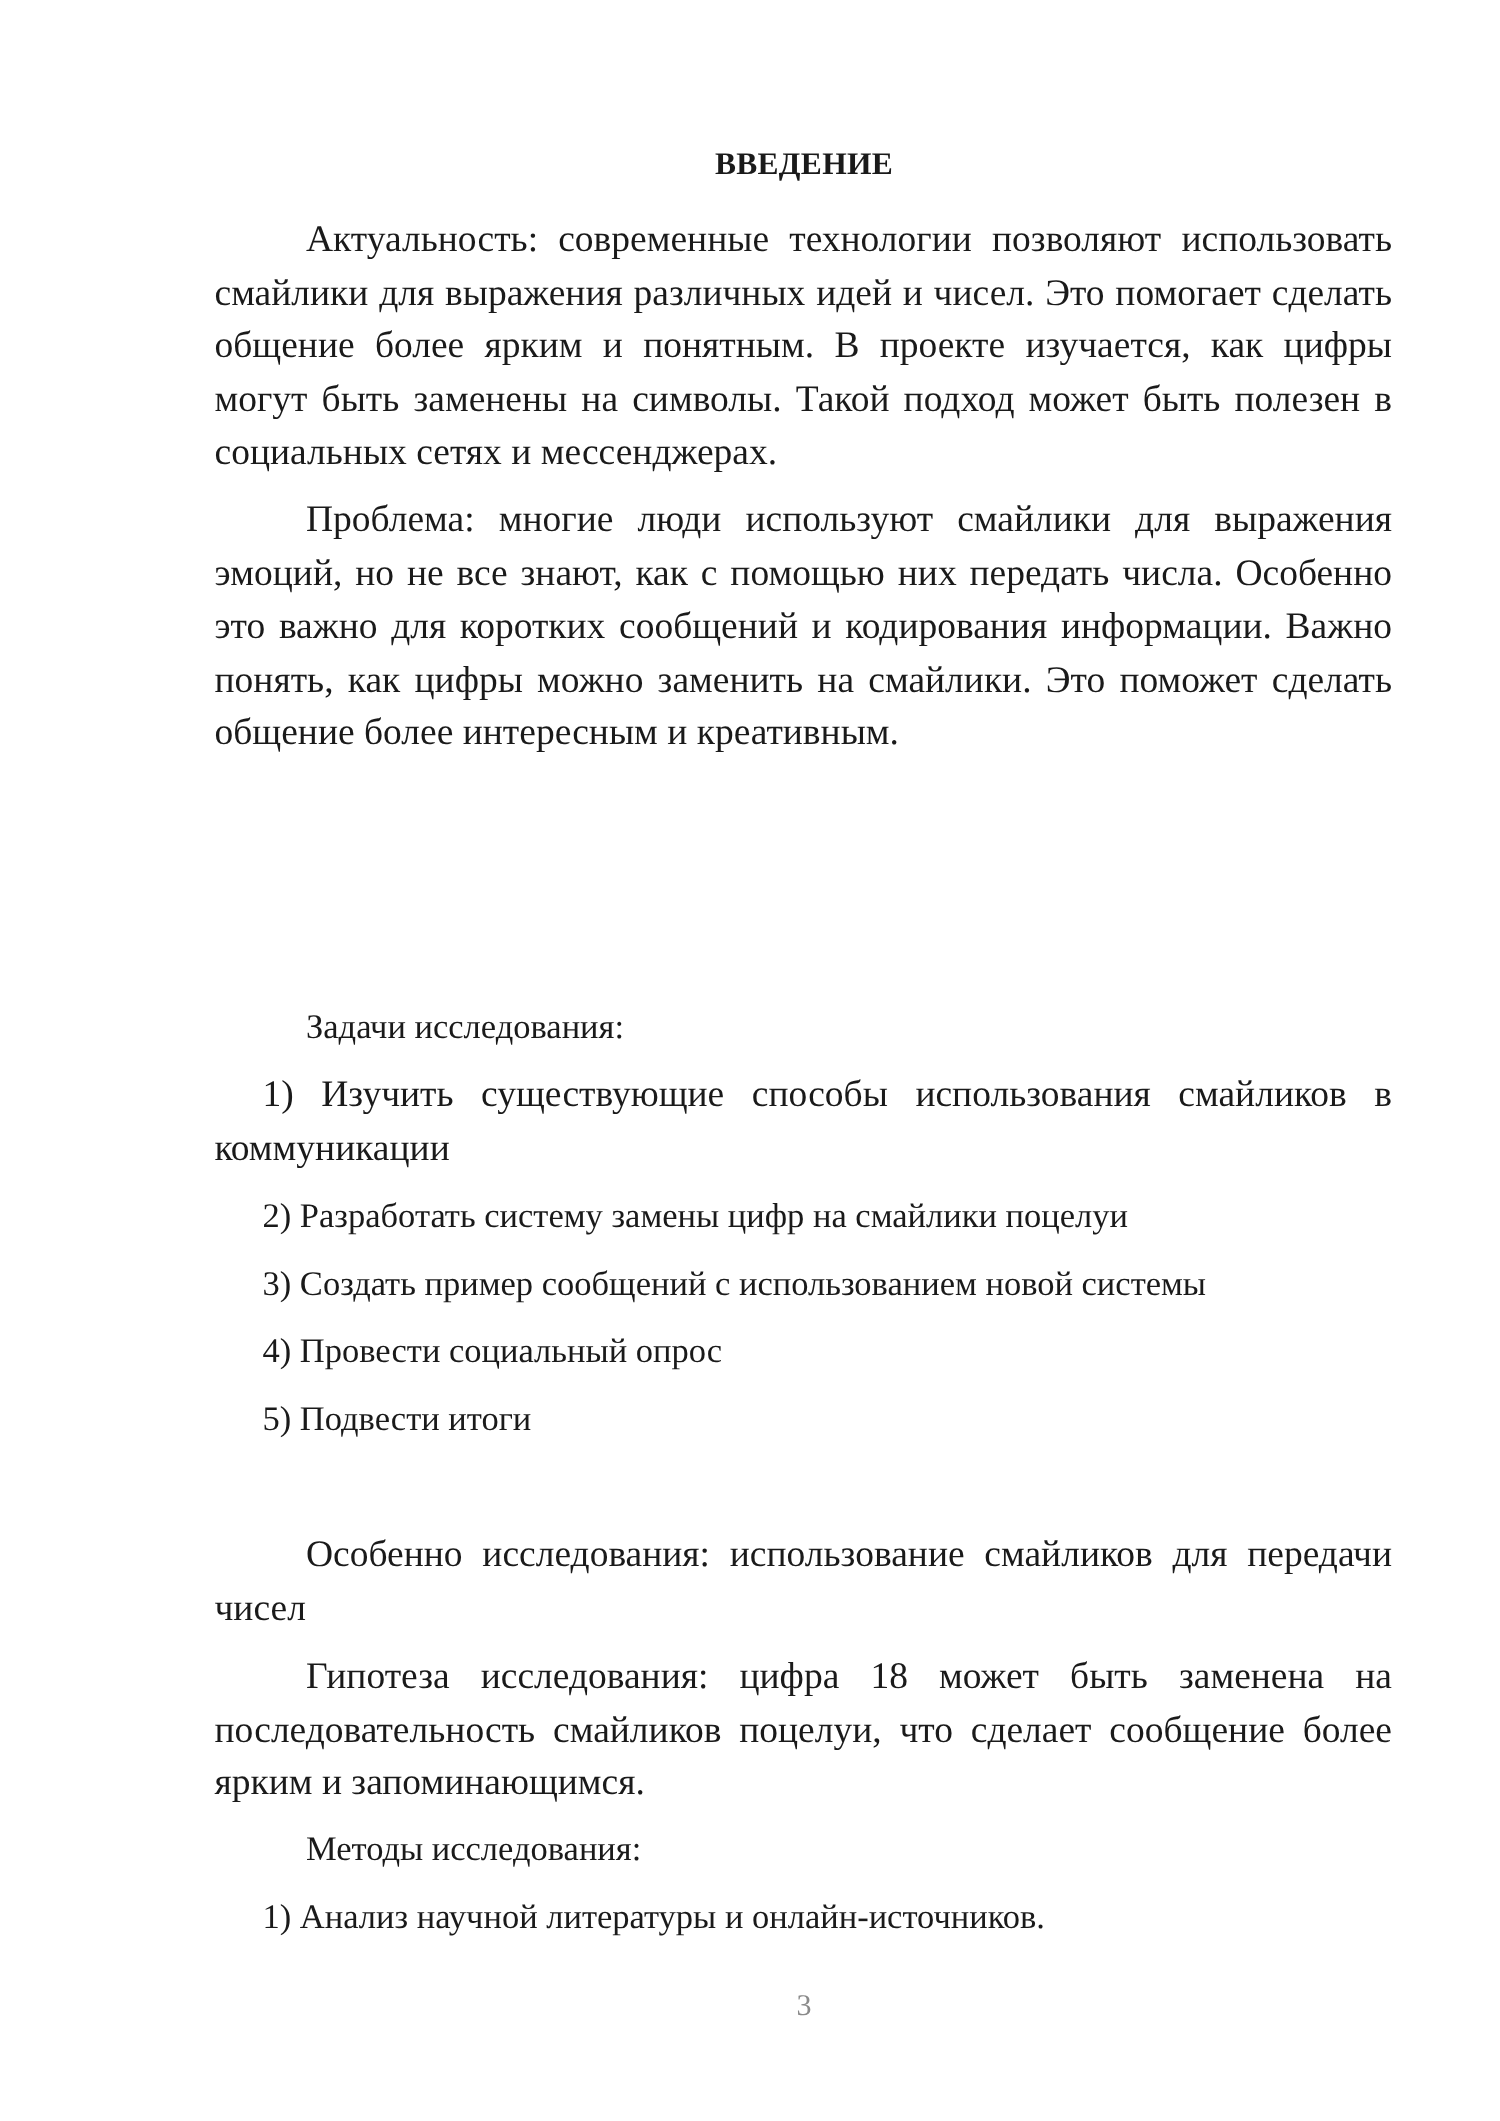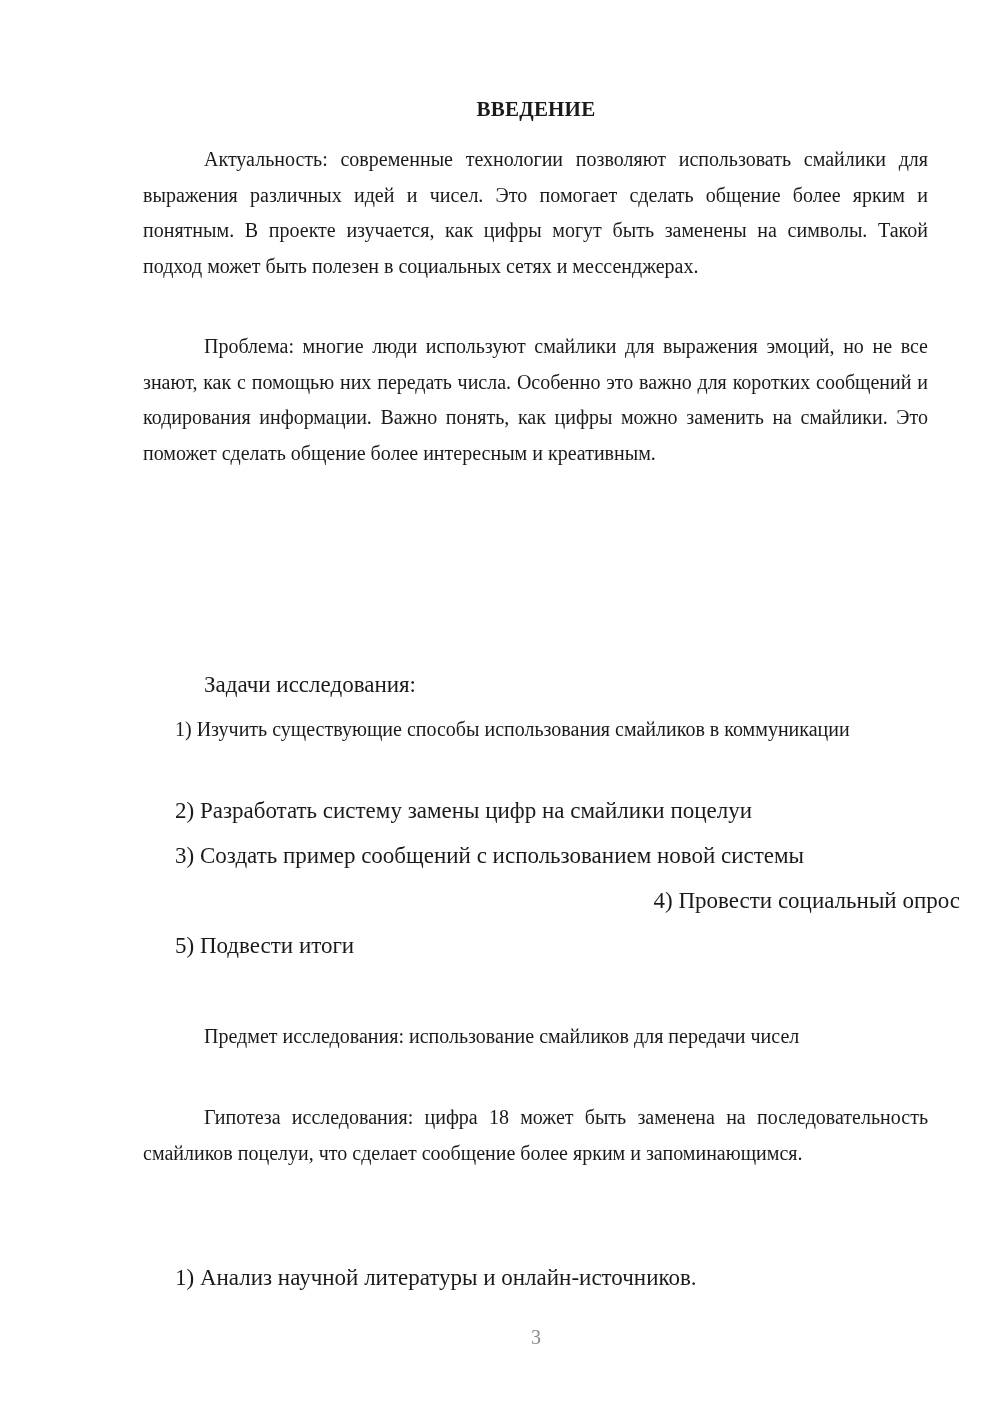--- a/index.html
+++ b/index.html
@@ -27,21 +27,21 @@
       width: 1072px;
       text-align: center;
       font-weight: bold;
       font-size: 21px;
       letter-spacing: 0.2px;
     }
     .para {
       position: absolute;
       left: 143px;
       width: 785px;
-      font-size: 20px;
+      font-size: 25px;
       line-height: 35.5px;
       text-align: justify;
       margin: 0;
     }
     .para.indent { text-indent: 61px; }
     .para.last-left { text-align-last: left; }
     .line {
       position: absolute;
       left: 143px;
       width: 785px;
@@ -72,25 +72,26 @@
 
   <p class="para indent last-left" style="top:329px;">Проблема: многие люди используют смайлики для выражения эмоций, но не все знают, как с помощью них передать числа. Особенно это важно для коротких сообщений и кодирования информации. Важно понять, как цифры можно заменить на смайлики. Это поможет сделать общение более интересным и креативным.</p>
 
 
   <div class="line indent-line" style="top:667px;">Задачи исследования:</div>
 
   <p class="para last-left" style="top:712px; text-indent:32px;">1) Изучить существующие способы использования смайликов в коммуникации</p>
 
   <div class="line list-line" style="top:793px;">2) Разработать систему замены цифр на смайлики поцелуи</div>
   <div class="line list-line" style="top:838px;">3) Создать пример сообщений с использованием новой системы</div>
-  <div class="line list-line" style="top:883px;text-align:right;">4) Провести социальный опрос</div>
+  <div class="line list-line" style="top:883px;">4) Провести социальный опрос</div>
   <div class="line list-line" style="top:928px;">5) Подвести итоги</div>
 
 
-  <p class="para indent last-left" style="top:1019px;">Предмет исследования: использование смайликов для передачи чисел</p>
+  <p class="para indent last-left" style="top:1019px;">Особенно исследования: использование смайликов для передачи чисел</p>
 
   <p class="para indent last-left" style="top:1100px;">Гипотеза исследования: цифра 18 может быть заменена на последовательность смайликов поцелуи, что сделает сообщение более ярким и запоминающимся.</p>
 
+  <div class="line indent-line" style="top:1215px;">Методы исследования:</div>
 
   <div class="line list-line" style="top:1260px;">1) Анализ научной литературы и онлайн-источников.</div>
 
   <div class="page-number">3</div>
 </div>
 
 </body></html>

